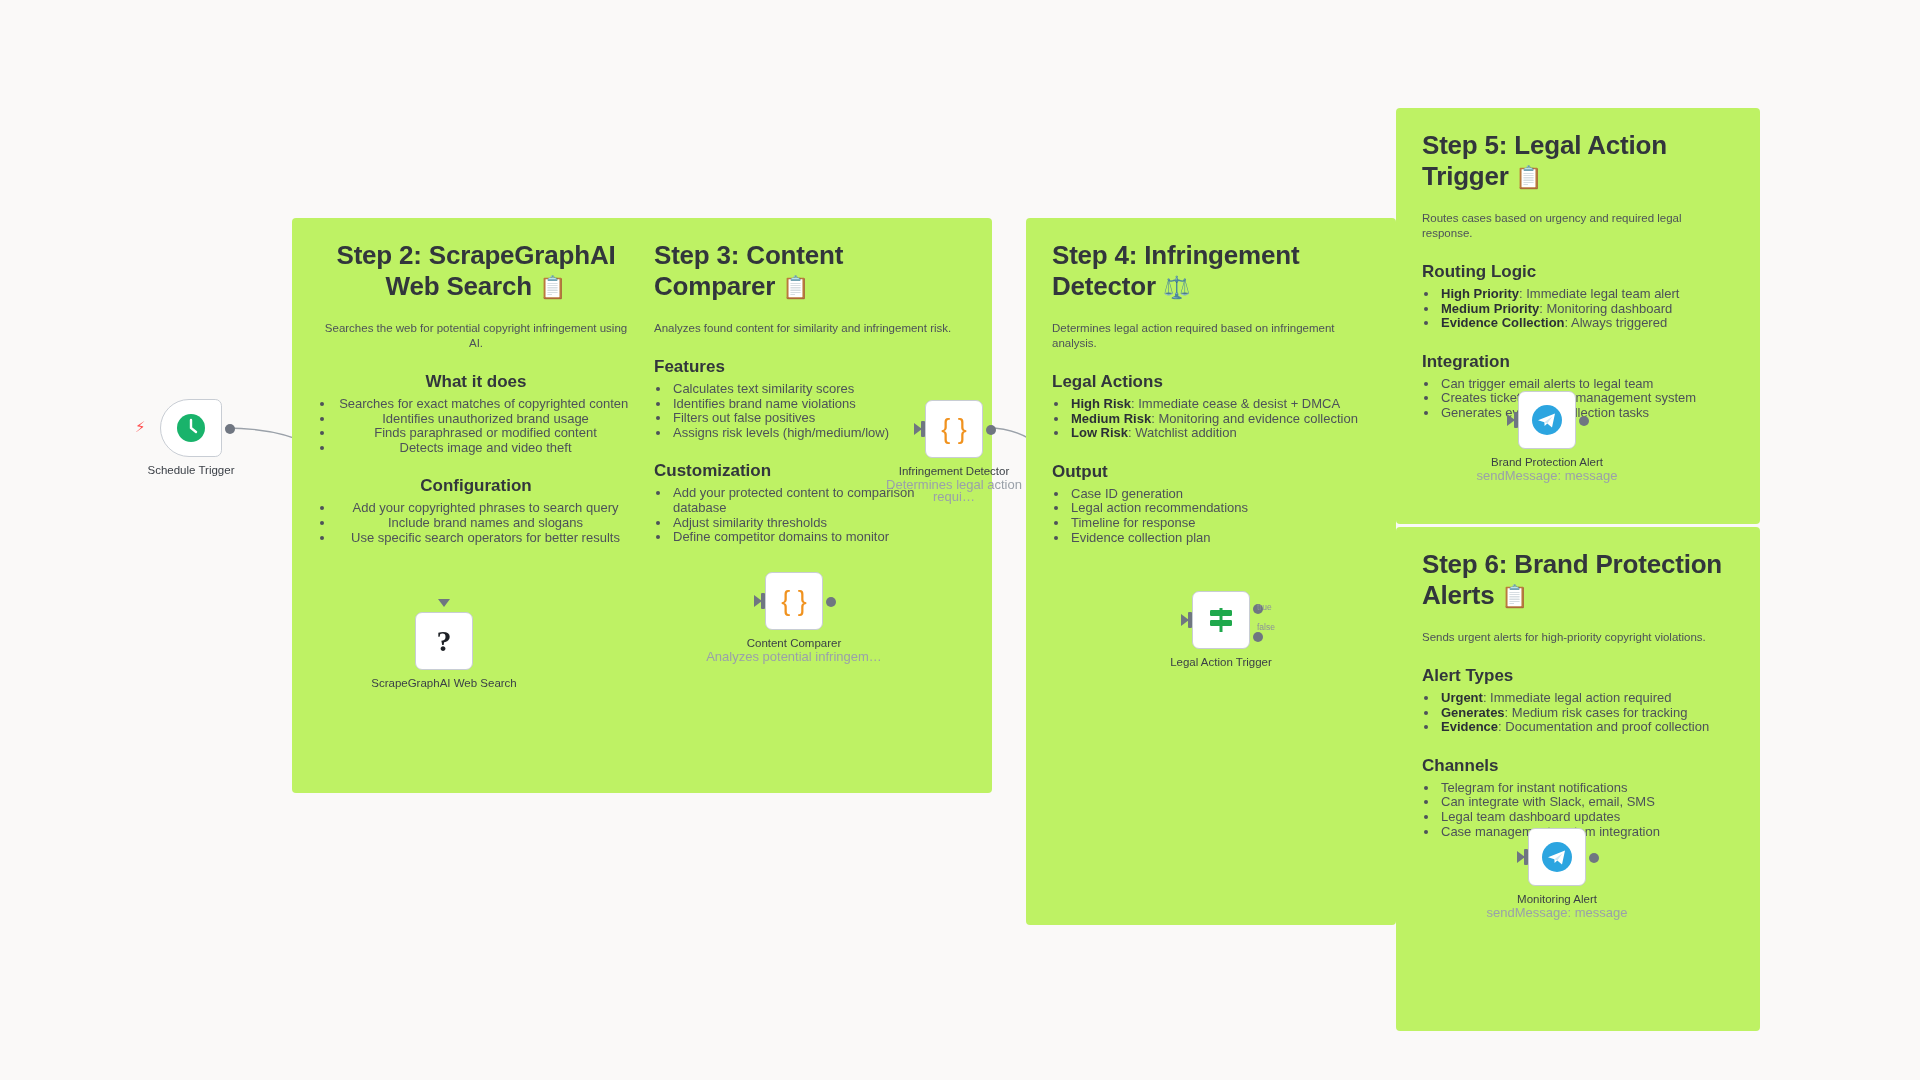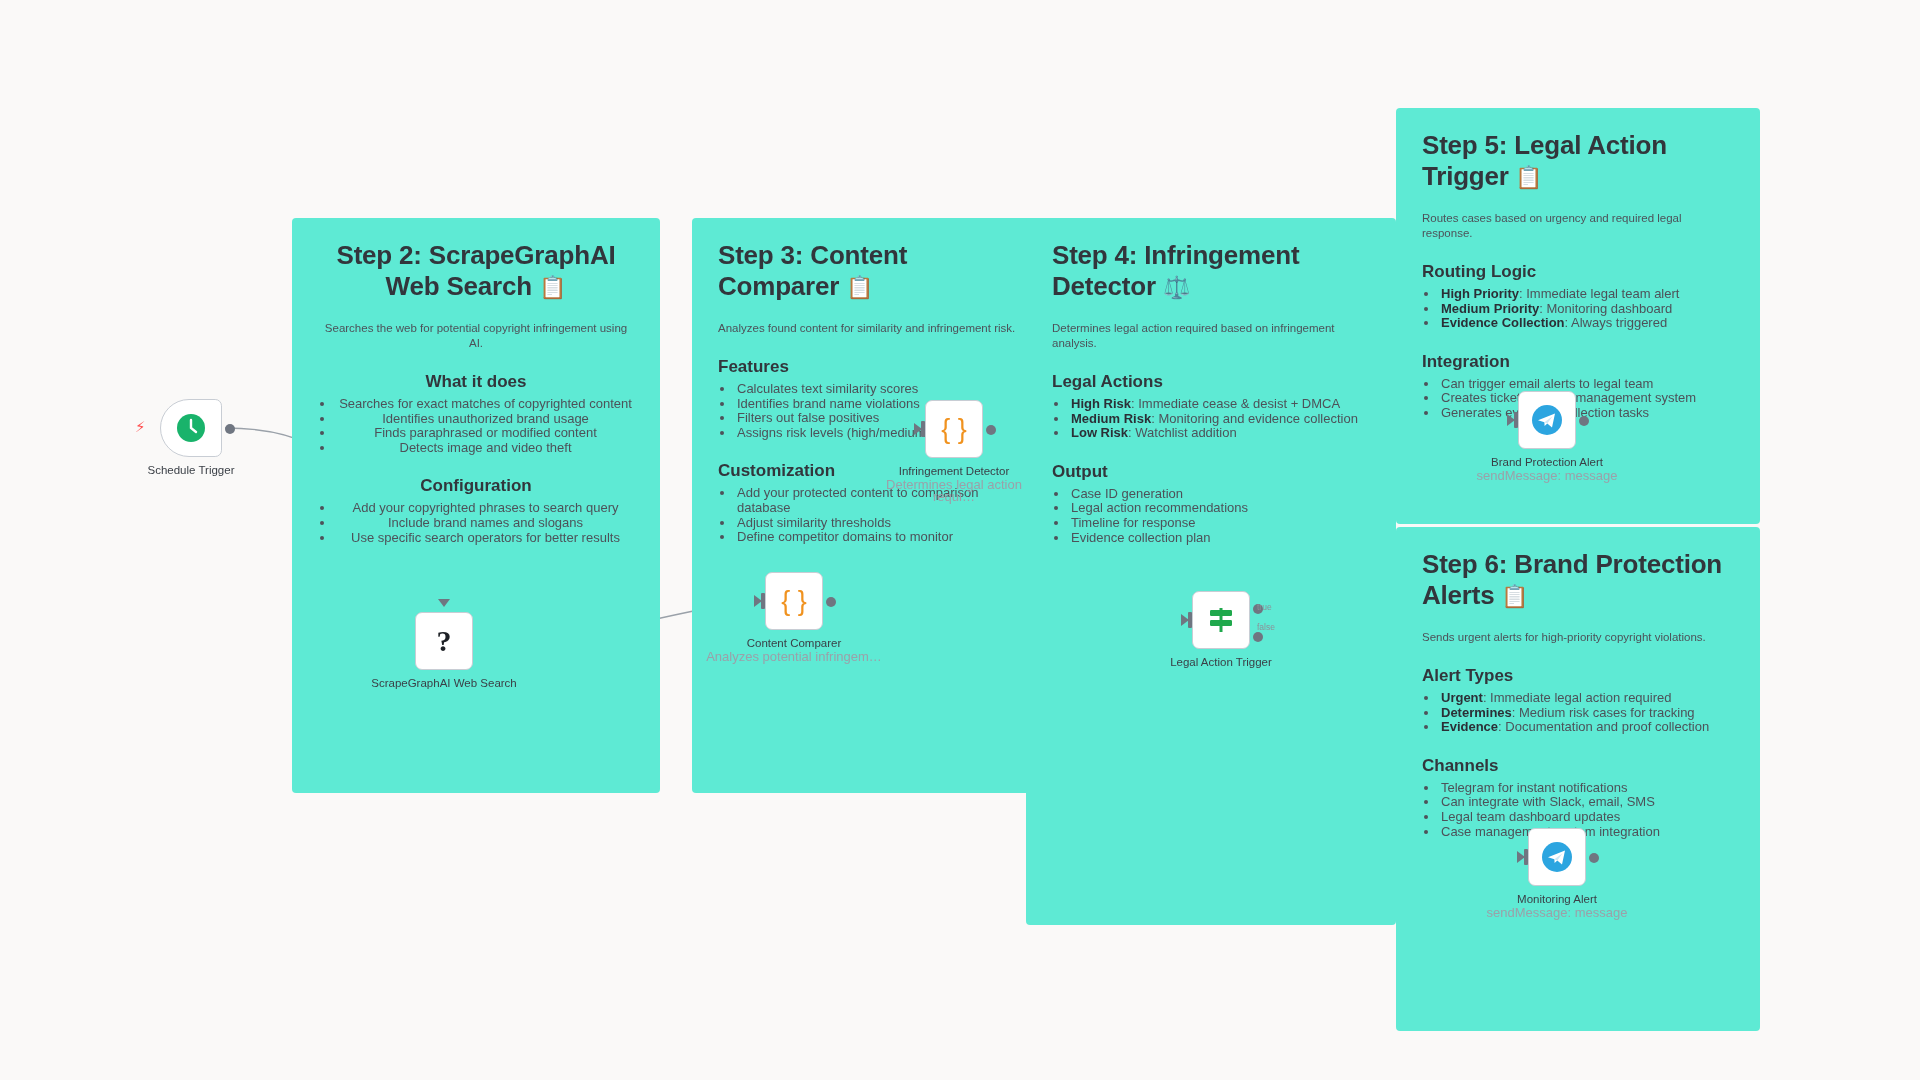--- a/index.html
+++ b/index.html
@@ -8,21 +8,21 @@
     background:#faf9f8;
     font-family:"Liberation Sans","DejaVu Sans",sans-serif;
     position:relative;
     color:#2b2f36;
   }
   #canvas{position:absolute;inset:0;}
 
   
   .note{
     position:absolute;
-    background:#5eead4;
+    background:#bef264;
     border-radius:4px;
     box-sizing:border-box;
     padding:22px 26px 24px 26px;
     overflow:hidden;
   }
   .note h1{
     margin:0 0 0 0;
     font-size:26px;
     line-height:31px;
     font-weight:bold;
@@ -172,21 +172,21 @@
       <li>Detects image and video theft</li>
     </ul>
     <h2>Configuration</h2>
     <ul>
       <li>Add your copyrighted phrases to search query</li>
       <li>Include brand names and slogans</li>
       <li>Use specific search operators for better results</li>
     </ul>
   </div>
 
-  <div class="note" style="left:692px;top:218px;width:364px;height:575px;">
+  <div class="note" style="left:628px;top:218px;width:364px;height:575px;">
     <h1><span>Step 3: Content Comparer</span> <span class="glyph">📋</span></h1>
     <p class="desc">Analyzes found content for similarity and infringement risk.</p>
     <h2>Features</h2>
     <ul>
       <li>Calculates text similarity scores</li>
       <li>Identifies brand name violations</li>
       <li>Filters out false positives</li>
       <li>Assigns risk levels (high/medium/low)</li>
     </ul>
     <h2>Customization</h2>
@@ -231,21 +231,21 @@
       <li>Generates evidence collection tasks</li>
     </ul>
   </div>
 
   <div class="note" style="left:1396px;top:527px;width:364px;height:504px;">
     <h1><span>Step 6: Brand Protection Alerts</span> <span class="glyph">📋</span></h1>
     <p class="desc">Sends urgent alerts for high-priority copyright violations.</p>
     <h2>Alert Types</h2>
     <ul>
       <li><b>Urgent</b><span>: Immediate legal action required</span></li>
-      <li><b>Determines</b><span>: Medium risk cases for tracking</span></li>
+      <li><b>Generates</b><span>: Medium risk cases for tracking</span></li>
       <li><b>Evidence</b><span>: Documentation and proof collection</span></li>
     </ul>
     <h2>Channels</h2>
     <ul>
       <li>Telegram for instant notifications</li>
       <li>Can integrate with Slack, email, SMS</li>
       <li>Legal team dashboard updates</li>
       <li>Case management system integration</li>
     </ul>
   </div>

